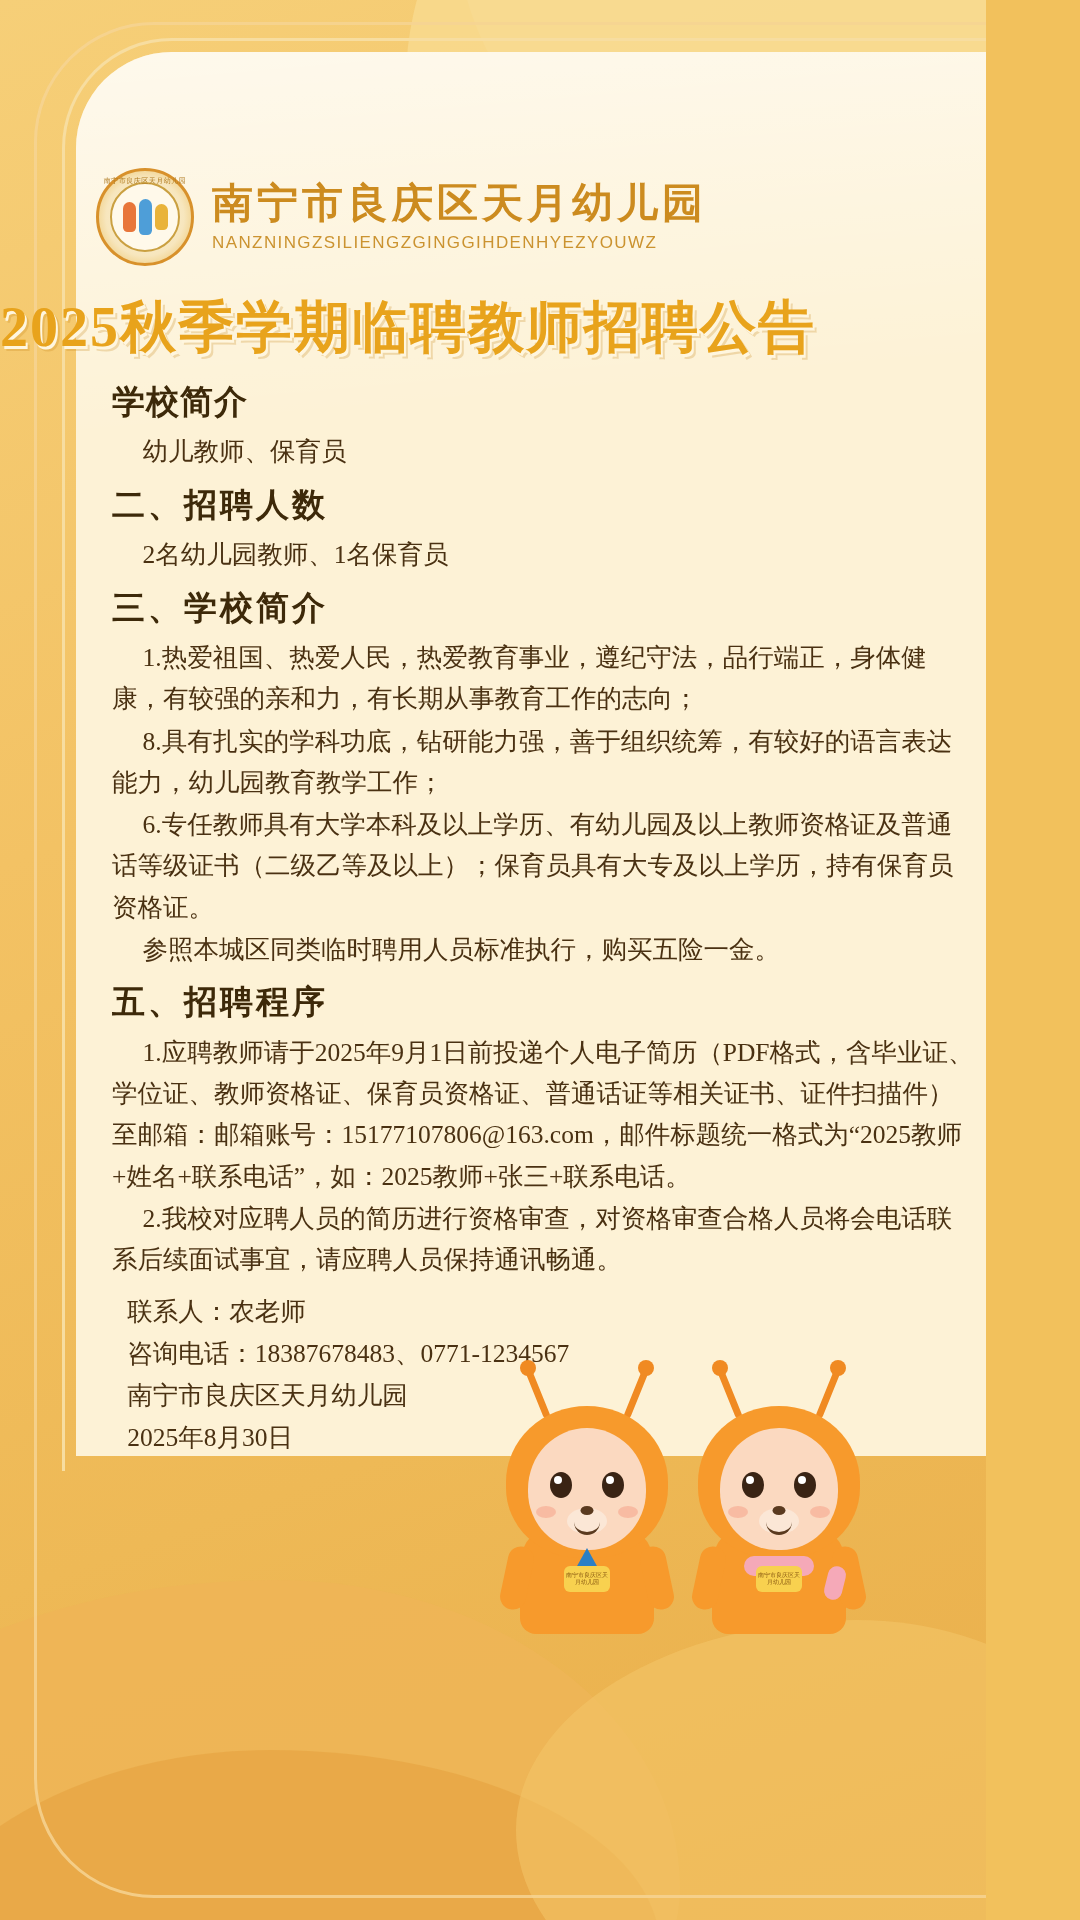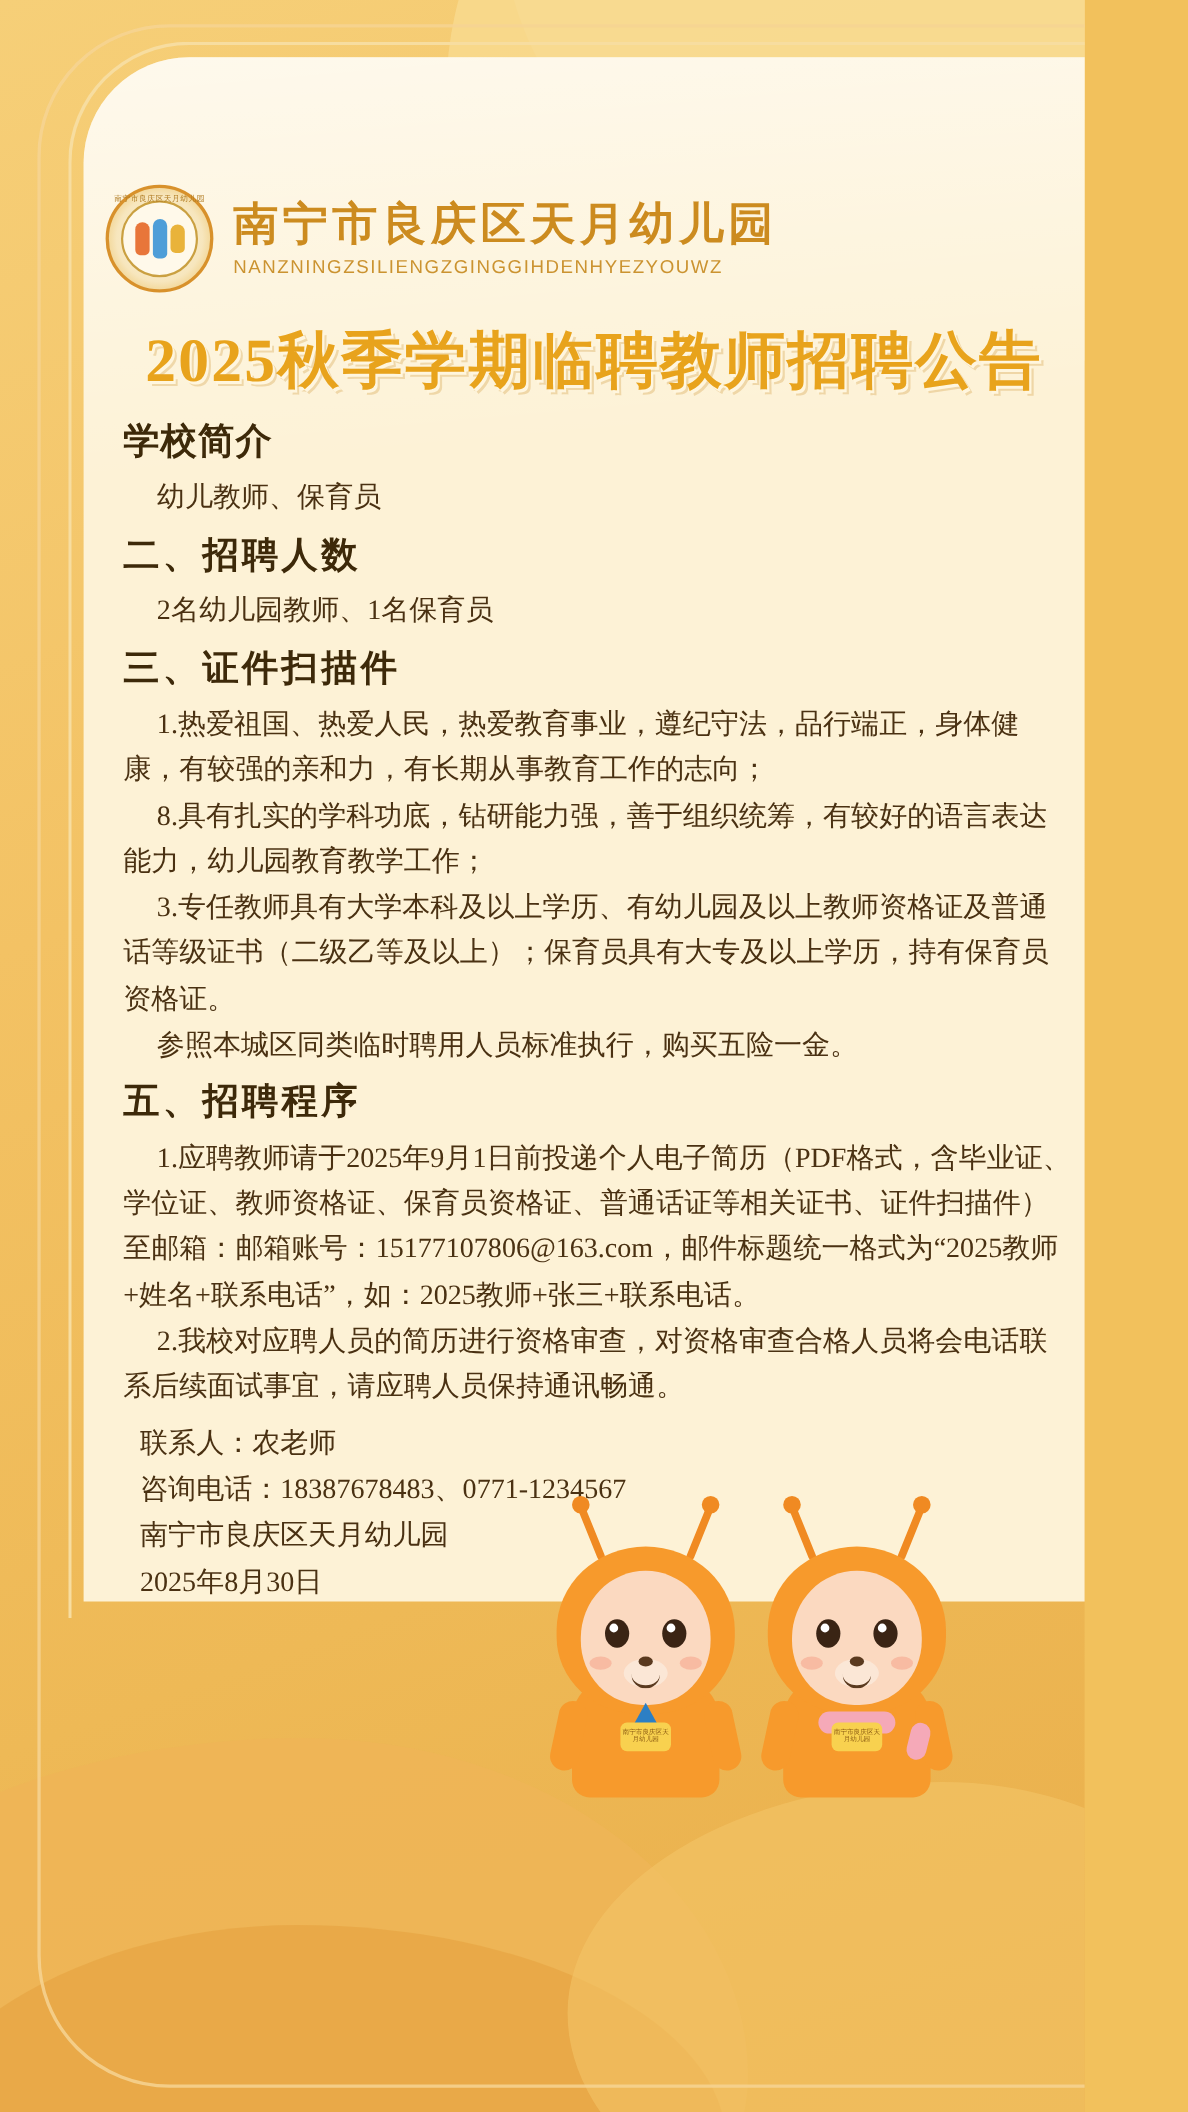--- a/index.html
+++ b/index.html
@@ -185,21 +185,21 @@
     margin-top: 6px;
     font-family: "Liberation Sans", sans-serif;
   }
 
   
   .title {
     position: absolute;
     left: 0;
     top: 290px;
     width: 1080px;
-    text-align: center;
+    text-align: left;
     font-size: 56px;
     font-weight: bold;
     color: #e8a31c;
     letter-spacing: 2px;
     text-shadow: 2px 3px 0 #fff6df, 4px 5px 0 rgba(200,130,20,.25);
     font-family: "Liberation Serif", serif;
   }
 
   
   .content {
@@ -435,24 +435,24 @@
 
   <div class="content">
 
     <div class="h-sec">学校简介</div>
 
     <div class="p indent1">幼儿教师、保育员</div>
 
     <div class="h-sec numbered">二、招聘人数</div>
     <div class="p indent1">2名幼儿园教师、1名保育员</div>
 
-    <div class="h-sec numbered">三、证件扫描件</div>
+    <div class="h-sec numbered">三、学校简介</div>
     <div class="p indent1">1.热爱祖国、热爱人民，热爱教育事业，遵纪守法，品行端正，身体健康，有较强的亲和力，有长期从事教育工作的志向；</div>
     <div class="p indent1">8.具有扎实的学科功底，钻研能力强，善于组织统筹，有较好的语言表达能力，幼儿园教育教学工作；</div>
-    <div class="p indent1">3.专任教师具有大学本科及以上学历、有幼儿园及以上教师资格证及普通话等级证书（二级乙等及以上）；保育员具有大专及以上学历，持有保育员资格证。</div>
+    <div class="p indent1">6.专任教师具有大学本科及以上学历、有幼儿园及以上教师资格证及普通话等级证书（二级乙等及以上）；保育员具有大专及以上学历，持有保育员资格证。</div>
 
     <div class="p indent1">参照本城区同类临时聘用人员标准执行，购买五险一金。</div>
 
     <div class="h-sec numbered">五、招聘程序</div>
     <div class="p indent1">1.应聘教师请于2025年9月1日前投递个人电子简历（PDF格式，含毕业证、学位证、教师资格证、保育员资格证、普通话证等相关证书、证件扫描件）至邮箱：邮箱账号：15177107806@163.com，邮件标题统一格式为“2025教师+姓名+联系电话”，如：2025教师+张三+联系电话。</div>
     <div class="p indent1">2.我校对应聘人员的简历进行资格审查，对资格审查合格人员将会电话联系后续面试事宜，请应聘人员保持通讯畅通。</div>
 
     <div class="tail">
       <div class="p">联系人：农老师</div>
       <div class="p">咨询电话：18387678483、0771-1234567</div>

